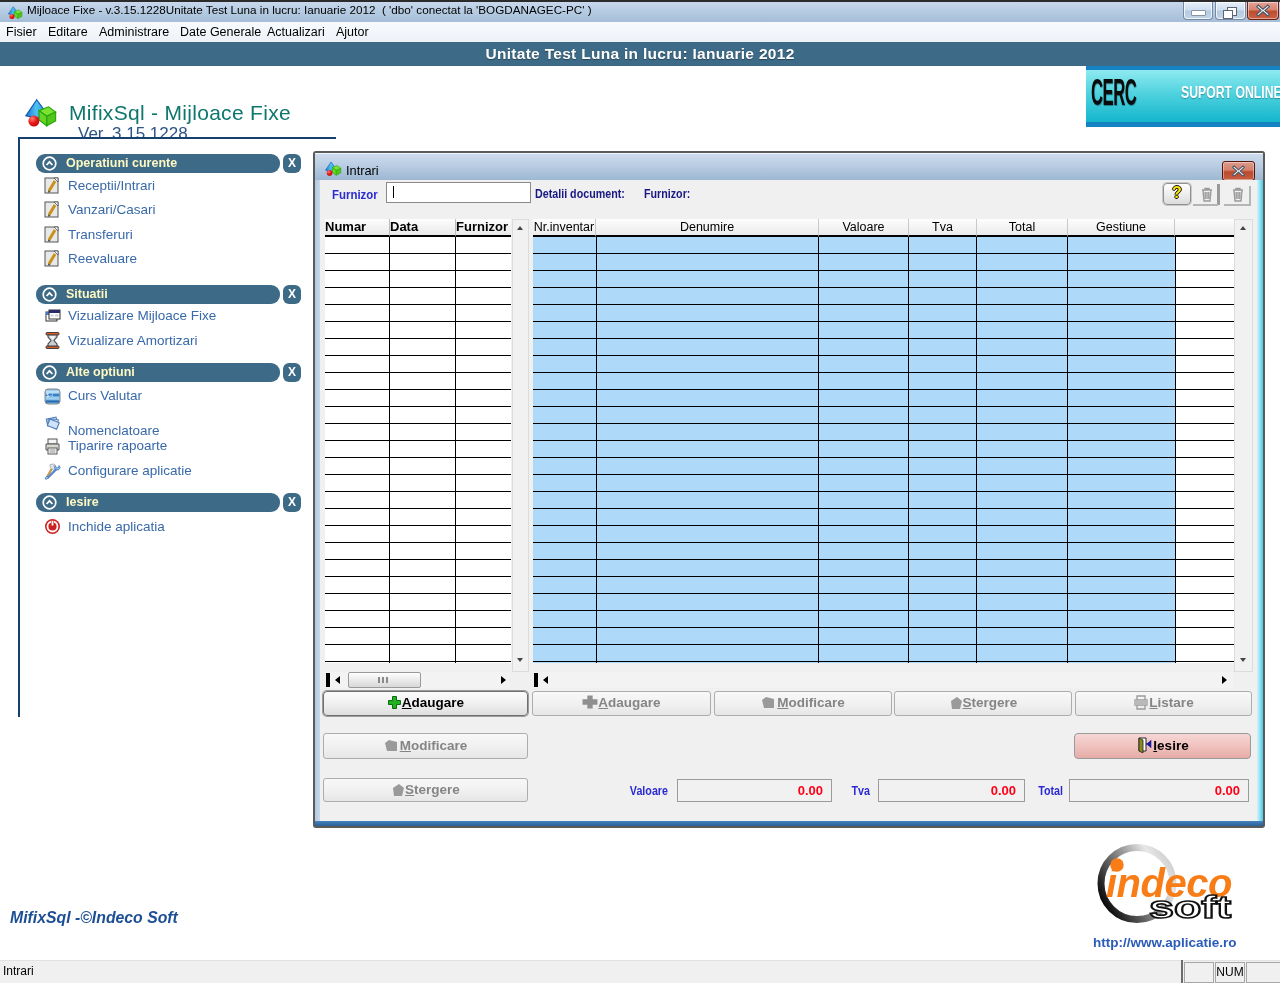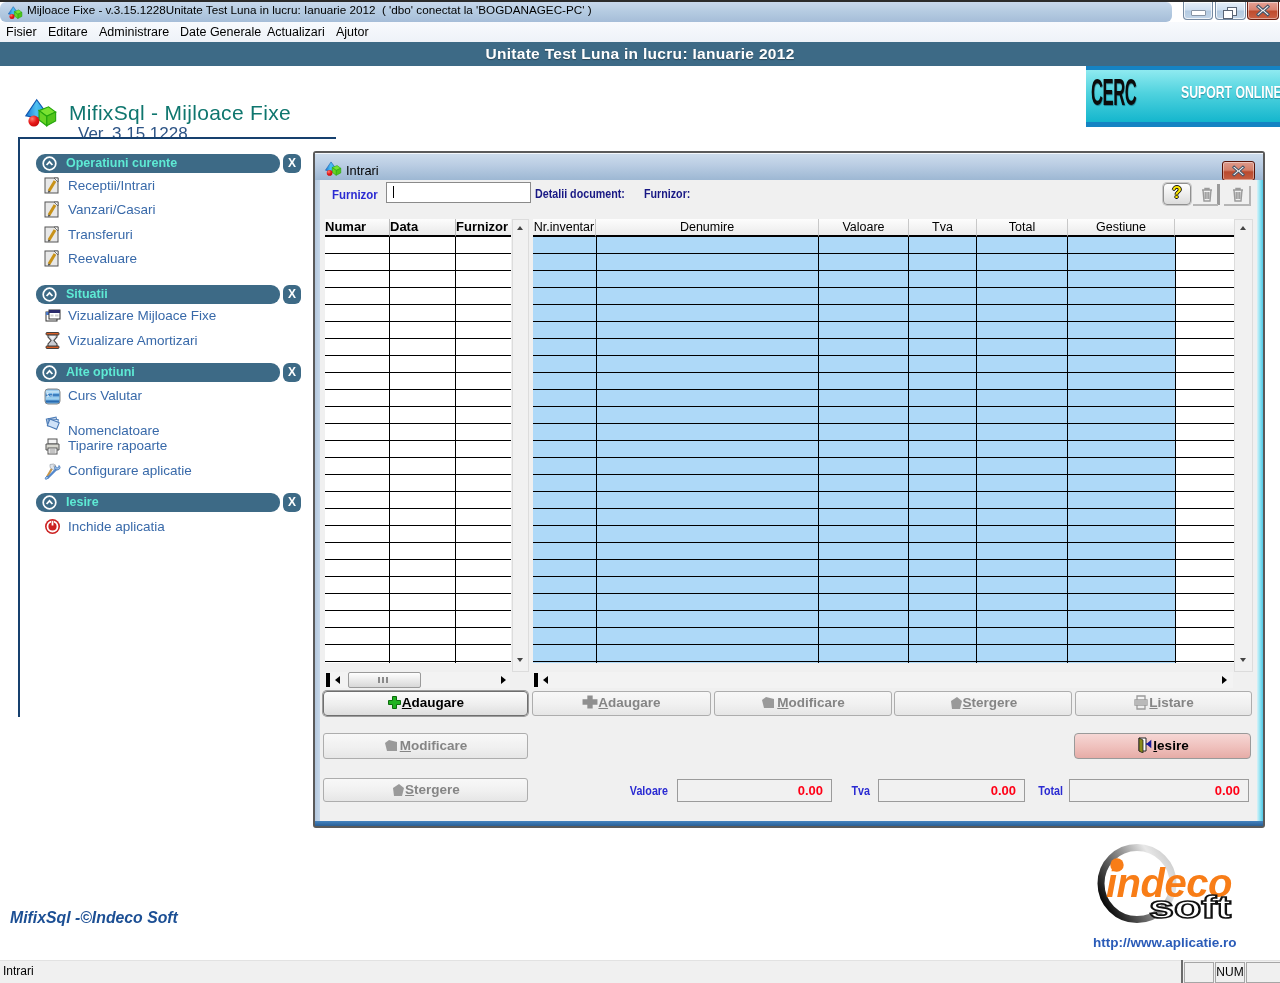--- a/index.html
+++ b/index.html
@@ -1,22 +1,22 @@
 <!DOCTYPE html>
 <html><head>
 <meta charset="utf-8">
 <style>
   html,body{margin:0;padding:0;}
   body{width:1280px;height:983px;position:relative;background:#fff;
        font-family:"Liberation Sans",sans-serif;overflow:hidden;}
   .abs{position:absolute;}
   
   #topline{left:0;top:0;width:1280px;height:2px;background:#2b2b2b;}
-  #titlebar{left:0;top:2px;width:1172px;height:20px;
-    background:linear-gradient(180deg,#c8d8ec 0%,#b6cce2 45%,#a5bdd8 100%);border-radius:6px;}
+  #titlebar{left:0;top:2px;width:1280px;height:20px;
+    background:linear-gradient(180deg,#c8d8ec 0%,#b6cce2 45%,#a5bdd8 100%);}
   #titletext{left:27px;top:1px;font-size:11.7px;color:#000;}
   .capbtn{top:0;height:17px;border:1px solid #758aa2;border-top:none;
     border-radius:0 0 4px 4px;
     background:linear-gradient(180deg,#e7f0f9 0%,#cfdff0 45%,#b4cbe2 55%,#c2d5e8 100%);
     box-shadow:inset 0 0 0 1px rgba(255,255,255,.75);}
   #btnmin{left:1183px;width:28px;}
   #btnmax{left:1215px;width:29px;}
   #btnclose{left:1247px;top:0;width:30px;height:17px;border:1px solid #6c1f12;border-top:none;
     border-radius:0 0 4px 4px;
     background:linear-gradient(180deg,#e5a296 0%,#d98471 45%,#bf4c2e 55%,#ca6044 100%);
@@ -40,21 +40,21 @@
     transform:scaleX(0.72);transform-origin:0 0;white-space:nowrap;text-shadow:0 1px 1px rgba(0,60,80,.4);}
   
   #apptitle{left:69px;top:101px;font-size:21px;color:#0f766e;letter-spacing:0.3px;}
   #appver{left:78px;top:124px;font-size:17px;color:#2d5486;}
   #hline{left:18px;top:137px;width:318px;height:2px;background:#16406e;}
   #vline{left:18px;top:137px;width:2px;height:580px;background:#16406e;}
   
   .phead{left:36px;width:244px;height:19px;background:#3d6a86;border-radius:9px;}
   .pheadx{left:283px;width:18px;height:19px;background:#3d6a86;border-radius:6px;
     color:#fff;font-weight:bold;font-size:12px;text-align:center;line-height:19px;}
-  .ptitle{position:absolute;left:30px;top:0;color:#5eead4;font-weight:bold;font-size:12.5px;line-height:19px;}
+  .ptitle{position:absolute;left:30px;top:0;color:#fef9c3;font-weight:bold;font-size:12.5px;line-height:19px;}
   .pcirc{position:absolute;left:6px;top:2px;width:15px;height:15px;}
   .sitem{left:68px;font-size:13.5px;color:#3869a9;}
   .sicon{left:44px;width:17px;height:17px;}
   
   #win{left:313px;top:151px;width:948px;height:673px;border:2px solid #5a5a5a;border-radius:3px;
      background:#9cb6d2;}
   #wintop{left:315px;top:153px;width:948px;height:27px;
      background:linear-gradient(180deg,#cedded 0%,#bacde3 45%,#9db7d3 100%);
      box-shadow:inset 0 1px 0 rgba(255,255,255,.75);}
   #winleft{left:315px;top:180px;width:5px;height:641px;background:linear-gradient(90deg,#b4c8de,#c7d8ea);}

